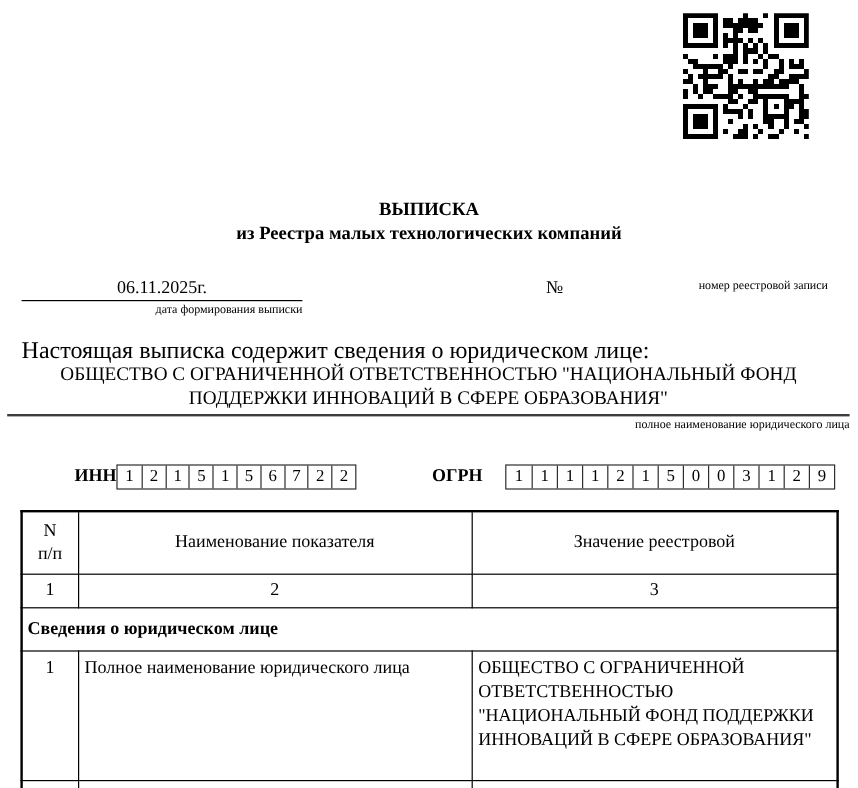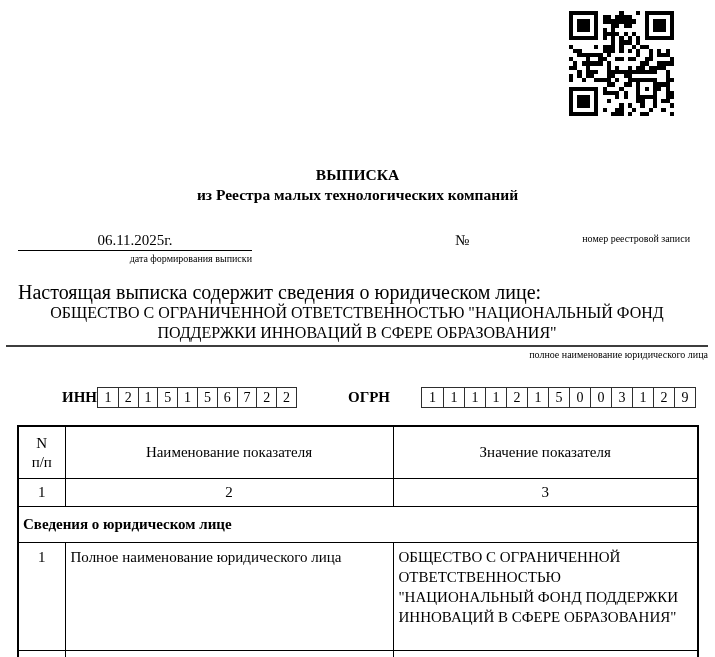--- a/index.html
+++ b/index.html
@@ -23,21 +23,21 @@
   
   .intro{position:absolute;left:18px;top:283px;font-size:20px;line-height:19px;}
   
   .entity{position:absolute;left:6px;top:303px;width:702px;}
   .entity-line{border-bottom:2px solid #3d3d3d;padding-bottom:2px;}
   .entity-name{max-width:648px;margin:0 auto;text-align:center;font-size:16px;line-height:20px;}
   
   .codes{position:absolute;left:0;top:387px;width:715px;height:24px;}
   .code-label{position:absolute;top:2px;font-size:15px;font-weight:bold;}
   .inn-label{left:62px;}
-  .ogrn-label{left:348px;}
+  .ogrn-label{left:360px;}
   .digit-strip{position:absolute;top:0;display:flex;height:21px;border:1.5px solid #2e2e2e;box-sizing:border-box;background:#fff;}
   .inn-strip{left:97px;}
   .ogrn-strip{left:421px;}
   .digit-cell{box-sizing:border-box;border-left:1px solid #2e2e2e;display:flex;align-items:center;justify-content:center;font-size:14px;line-height:1;}
   .digit-cell:first-child{border-left:none;}
   .inn-strip .digit-cell{width:19.8px;}
   .ogrn-strip .digit-cell{width:21px;}
   
   .main-table{
     position:absolute;left:17px;top:425px;width:680px;
@@ -428,21 +428,21 @@
     <colgroup>
       <col style="width:47px">
       <col style="width:328px">
       <col style="width:305px">
     </colgroup>
     <tbody>
         <tr class="header-row">
       <th class="num-header">N
 п/п</th>
       <th>Наименование показателя</th>
-      <th>Значение показателя</th>
+      <th>Значение реестровой</th>
     </tr>
     <tr class="colnum-row">
       <td>1</td>
       <td>2</td>
       <td>3</td>
     </tr>
     <tr class="section-row">
       <td colspan="3">Сведения о юридическом лице</td>
     </tr>
     <tr class="data-row">

